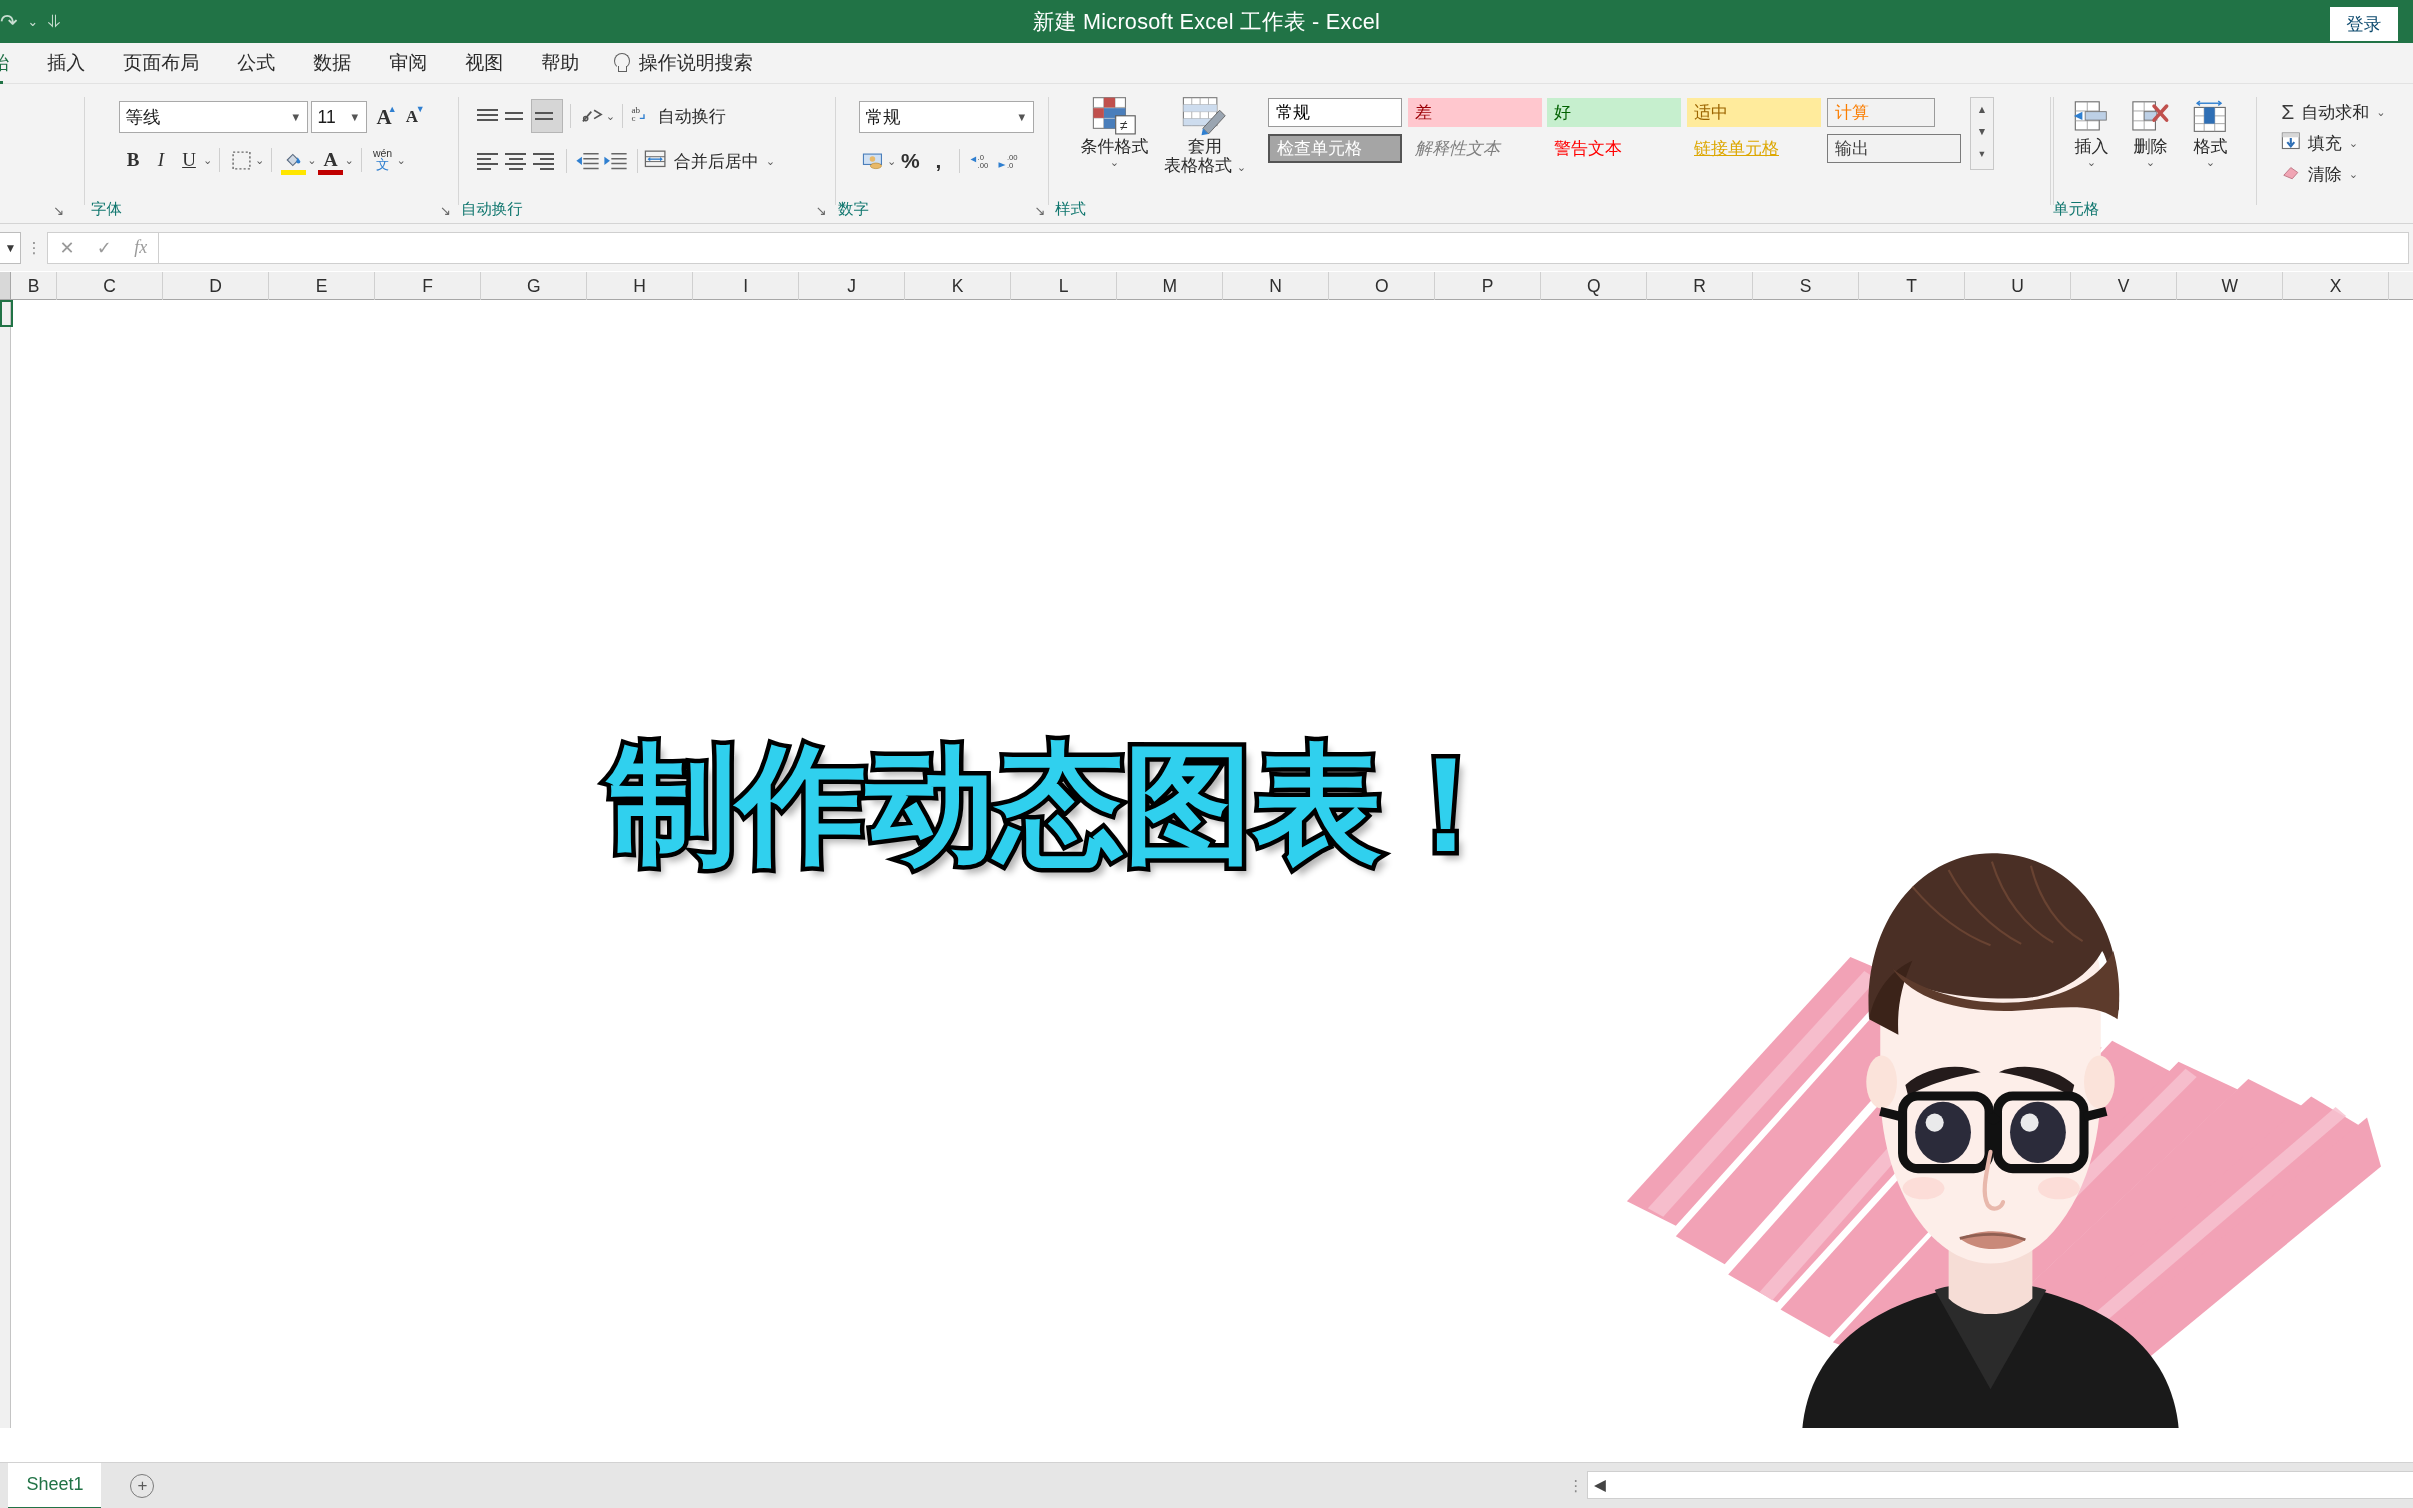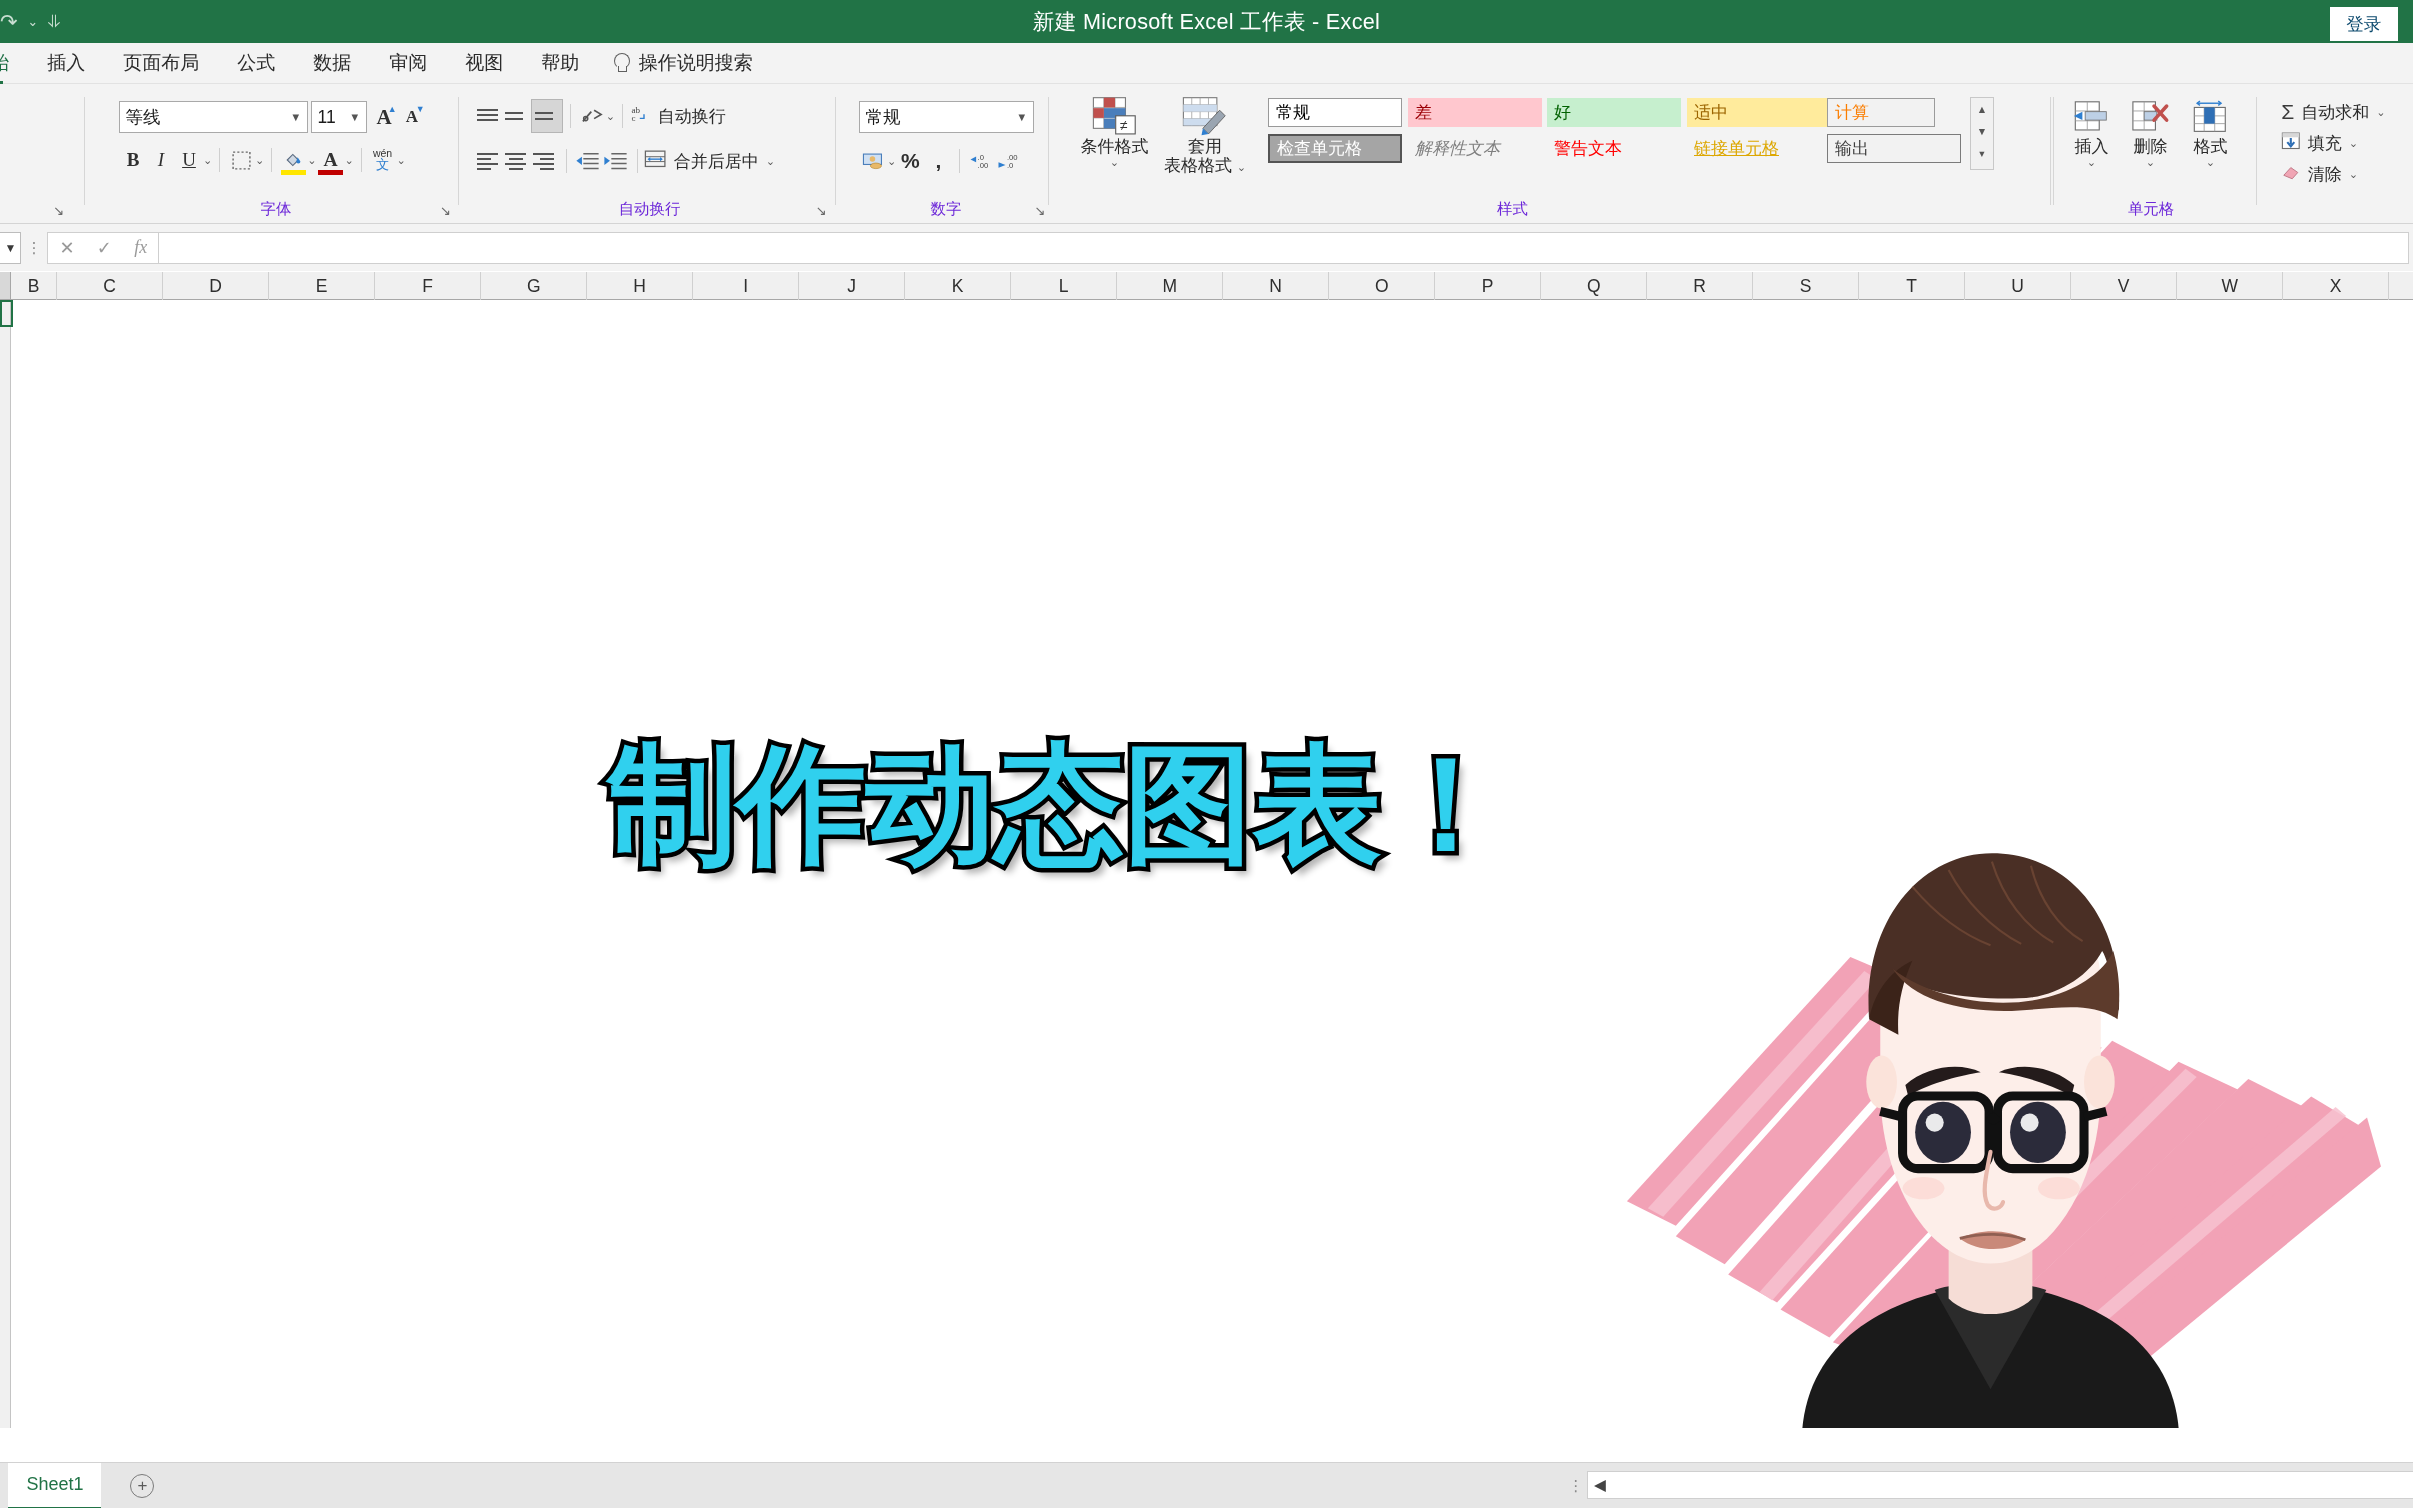--- a/index.html
+++ b/index.html
@@ -61,21 +61,21 @@
 
   
   .ribbon {
     position: absolute; left: 0; top: 84px; width: 2413px; height: 140px;
     background: #f3f3f3; border-bottom: 0.7px solid #d4d4d4;
   }
   .group { position: absolute; top: 0; height: 140px; }
   .group-sep { position: absolute; top: 12.6px; width: 0.7px; height: 108px; background: #d6d6d6; }
   .group-label {
     position: absolute; bottom: 4.2px; width: 100%;
-    text-align: center; font-size: 15.4px; color: #6d28d9;
+    font-size: 15.4px; color: #0f766e;
   }
   .dialog-launcher {
     position: absolute; bottom: 5.6px; font-size: 13.3px; color: #6a6a6a;
   }
 
   
   .clip-col { position: absolute; left: -36px; top: 7px; width: 84px; }
   .clip-item { font-size: 17px; color: #333; height: 32px; display: flex; align-items: center; gap: 5.6px; }
   .caret-sm { font-size: 11.2px; color: #555; }
 
@@ -493,21 +493,21 @@
           </svg>
         </span>
         <span>套用</span><br>
         <span>表格格式</span>
         <span class="caret-sm">⌄</span>
       </div>
 
       <div class="stylecell" style="left:213px; top:14px;  width:134px; background:#ffffff; color:#000; border:1.4px solid #999;">常规</div>
       <div class="stylecell" style="left:353px; top:14px;  width:134px; background:#ffc7ce; color:#9c0006;">差</div>
       <div class="stylecell" style="left:492px; top:14px;  width:134px; background:#c6efce; color:#006100;">好</div>
-      <div class="stylecell" style="left:632px; top:14px;  width:160px; background:#ffeb9c; color:#9c6500;">适中</div>
+      <div class="stylecell" style="left:632px; top:14px;  width:134px; background:#ffeb9c; color:#9c6500;">适中</div>
       <div class="stylecell" style="left:772px;top:14px;  width:108px; background:#f2f2f2; color:#fa7d00; border:1.4px solid #9b9b9b;">计算</div>
 
       <div class="stylecell" style="left:213px; top:50px;  width:134px; background:#a5a5a5; color:#ffffff; border:2.1px solid #545454;">检查单元格</div>
       <div class="stylecell" style="left:353px; top:50px;  width:134px; background:#f3f3f3; color:#7f7f7f; font-style:italic;">解释性文本</div>
       <div class="stylecell" style="left:492px; top:50px;  width:134px; background:#f3f3f3; color:#ff0000;">警告文本</div>
       <div class="stylecell" style="left:632px; top:50px;  width:134px; background:#f3f3f3; color:#dda700; text-decoration:underline;">链接单元格</div>
       <div class="stylecell" style="left:772px;top:50px;  width:134px; background:#f2f2f2; color:#3f3f3f; border:1.4px solid #7b7b7b;">输出</div>
 
       <div class="gallery-scroll" style="left:915px; top:12.6px; height:73px;">
         <div class="gs-btn">▲</div>

